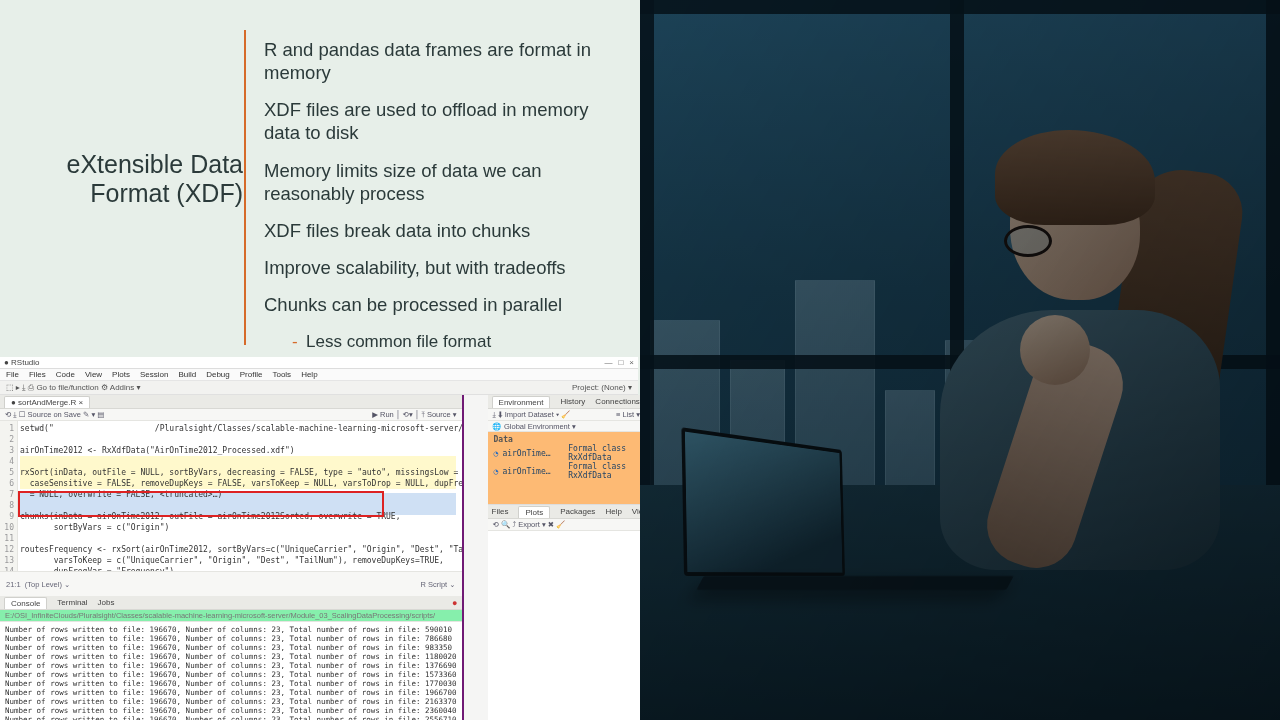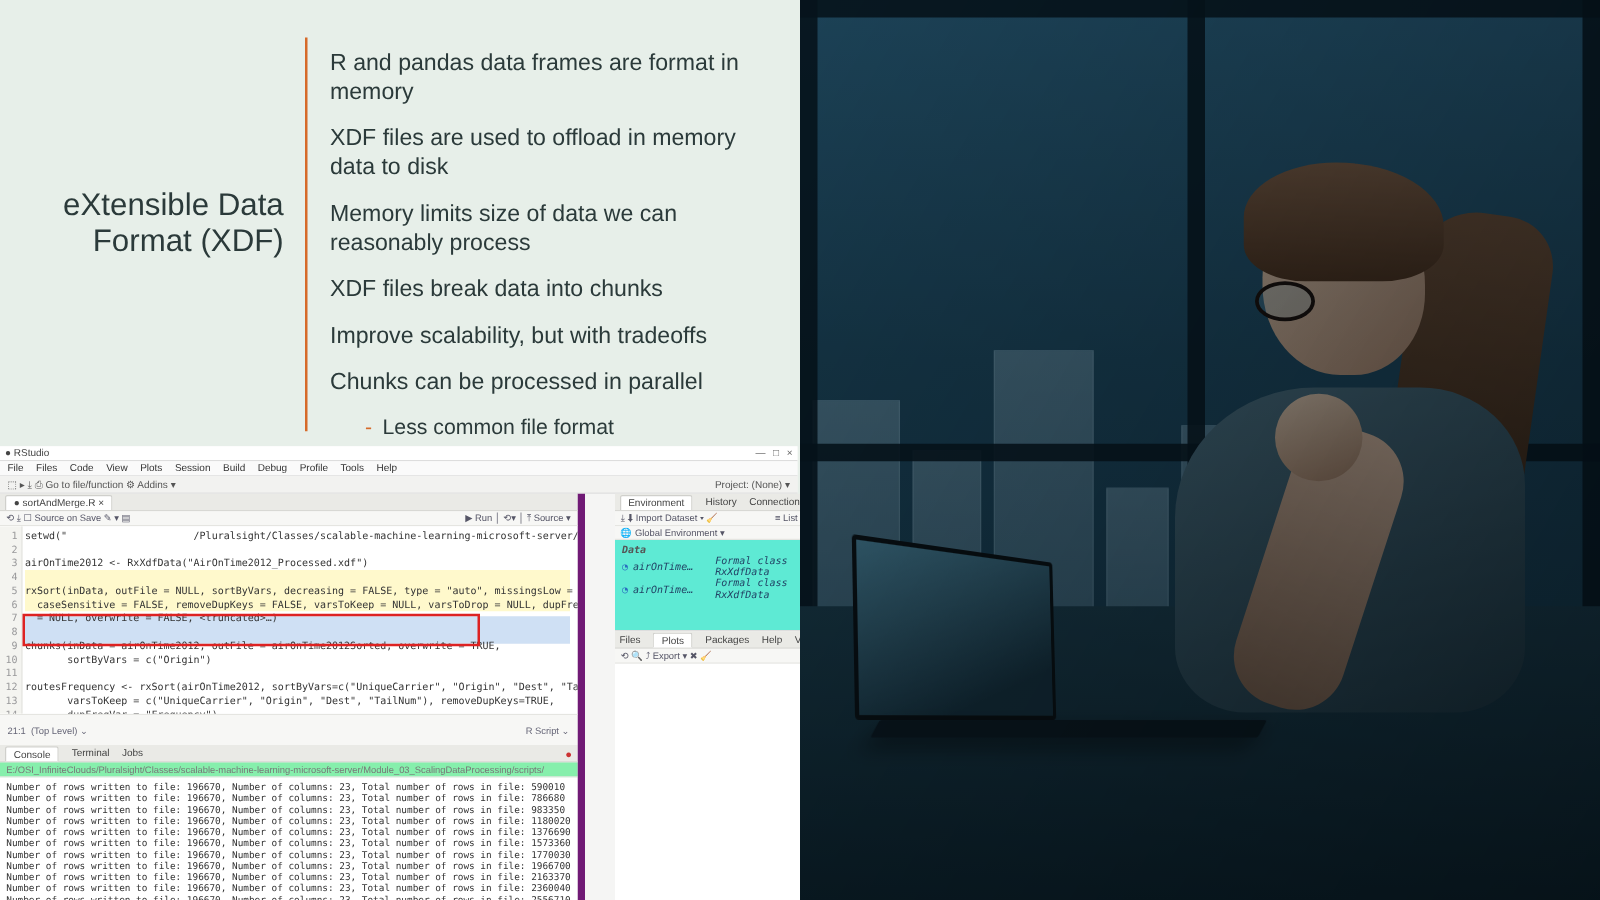--- a/index.html
+++ b/index.html
@@ -1,52 +1,52 @@
 <!DOCTYPE html>
 <html><head>
 <meta charset="utf-8">
 <style>
   * { margin:0; padding:0; box-sizing:border-box; }
   html,body { width:1280px; height:720px; font-family: "Segoe UI", Arial, sans-serif; overflow:hidden; background:#000;}
   .stage { position:relative; width:1280px; height:720px; }
   .left-panel { position:absolute; left:0; top:0; width:640px; height:720px; background:#e7efe9; }
   .right-panel { position:absolute; left:640px; top:0; width:640px; height:720px; overflow:hidden; background:#0f2a3a;}
-  .title-block { position:absolute; left:0; top:150px; width:235px; text-align:right; color:#2b3a3a; font-size:25px; font-weight:400; line-height:1.15; padding-right:8px;}
+  .title-block { position:absolute; left:16px; top:150px; width:235px; text-align:right; color:#2b3a3a; font-size:25px; font-weight:400; line-height:1.15; padding-right:8px;}
   .divider { position:absolute; left:244px; top:30px; width:0; height:315px; border-left:2px solid #d66a2a; }
   .bullets { position:absolute; left:264px; top:38px; width:360px; color:#2b3a3a; }
   .bullets .b { font-size:18.5px; line-height:1.25; margin-bottom:14px; font-weight:400;}
   .sub { padding-left:28px; font-size:17px; line-height:1.4; }
   .sub .dash { display:inline-block; width:14px; color:#d66a2a; }
   .sub .txt { }
   .sub.hl .txt { color:#d66a2a; }
   
   .rstudio { position:absolute; left:0; top:357px; width:638px; height:363px; background:#f5f5f4; font-family: "Segoe UI", Arial, sans-serif; font-size:8px; color:#333; }
   .rs-titlebar { height:12px; background:#fff; border-bottom:1px solid #ddd; display:flex; align-items:center; padding:0 4px; justify-content:space-between;}
   .rs-titlebar .t { font-size:8px; color:#444;}
   .rs-titlebar .wbtns { display:flex; gap:6px; color:#666; font-size:8px;}
   .rs-menubar { height:12px; background:#fafafa; border-bottom:1px solid #e5e5e5; display:flex; align-items:center; gap:10px; padding:0 6px; color:#333; font-size:8px;}
   .rs-toolbar { height:14px; background:#f2f2f0; border-bottom:1px solid #e0e0e0; display:flex; align-items:center; justify-content:space-between; padding:0 6px; font-size:8px; color:#555;}
   .rs-body { display:flex; height:calc(100% - 38px); }
-  .rs-left { width:534px; display:flex; flex-direction:column; border-right:6px solid #701a75;}
+  .rs-left { width:534px; display:flex; flex-direction:column; border-right:2px solid #701a75;}
   .rs-right { flex:1; display:flex; flex-direction:column;margin-left:24px; }
   .pane-tabs { height:14px; background:#eaeae6; border-bottom:1px solid #d8d8d4; display:flex; align-items:center; padding:0 4px; gap:10px; font-size:8px; color:#444;}
   .pane-tabs .tab { background:#fff; border:1px solid #d0d0cc; border-bottom:none; padding:1px 6px; border-radius:2px 2px 0 0;}
   .pane-toolbar { height:12px; background:#f7f7f5; border-bottom:1px solid #e5e5e1; display:flex; align-items:center; justify-content:space-between; padding:0 5px; font-size:7.5px; color:#556;}
   .editor { flex:0 0 150px; background:#fff; position:relative; overflow:hidden; font-family: Consolas, monospace; font-size:8px; line-height:11px;}
   .gutter { position:absolute; left:0; top:0; width:18px; height:100%; background:#f4f4f0; border-right:1px solid #e5e5e1; color:#98989a; text-align:right; padding:2px 3px 0 0;}
   .code { position:absolute; left:20px; top:2px; right:2px; white-space:pre; color:#333;}
   .hl-yellow { position:absolute; left:20px; right:6px; background:#fff9cc; height:33px; top:35px; z-index:0;}
   .sel-blue { position:absolute; left:20px; right:6px; background:#cfe0f4; height:22px; top:72px; z-index:0;}
   .redbox { position:absolute; left:18px; top:70px; width:366px; height:26px; border:2px solid #d22; z-index:3; pointer-events:none;}
   .ed-status { height:12px; background:#f7f7f5; border-top:1px solid #e5e5e1; display:flex; align-items:center; justify-content:space-between; padding:12px 6px; font-size:7.5px; color:#667;}
   .console-pane { flex:1; display:flex; flex-direction:column; min-height:0;}
   .console-body { flex:1; background:#fff; overflow:hidden; font-family:Consolas,monospace; font-size:7.5px; line-height:9px; color:#333; padding:3px 5px; white-space:pre;}
   .console-path { font-size:7.5px; color:#777; padding:1px 5px; background:#86efac; border-bottom:1px solid #e5e5e1; white-space:nowrap; overflow:hidden; text-overflow:ellipsis;}
   .env-pane { flex:0 0 110px; border-bottom:1px solid #ddd; display:flex; flex-direction:column;}
-  .env-body { flex:1; background:#5eead4; font-family:Consolas,monospace; font-size:8px; padding:3px 6px; color:#246;font-style:italic; }
+  .env-body { flex:1; background:#fdba74; font-family:Consolas,monospace; font-size:8px; padding:3px 6px; color:#246; }
   .env-body .cat { color:#555; font-weight:bold;}
   .env-body .row { display:flex; gap:4px; align-items:center; color:#246;}
   .env-body .row .dot{ color:#2a6dbf;}
   .viewer-pane { flex:1; display:flex; flex-direction:column;}
   .viewer-body { flex:1; background:#fff;}
   .clr-btn { color:#c33; font-size:9px;}
   
   .photo { position:absolute; inset:0; }
   .sky { position:absolute; inset:0; background:linear-gradient(180deg,#2a5a72 0%, #1d4457 40%, #12303f 100%); }
   .window-frame div.bar { position:absolute; background:rgba(8,25,35,0.9); }

